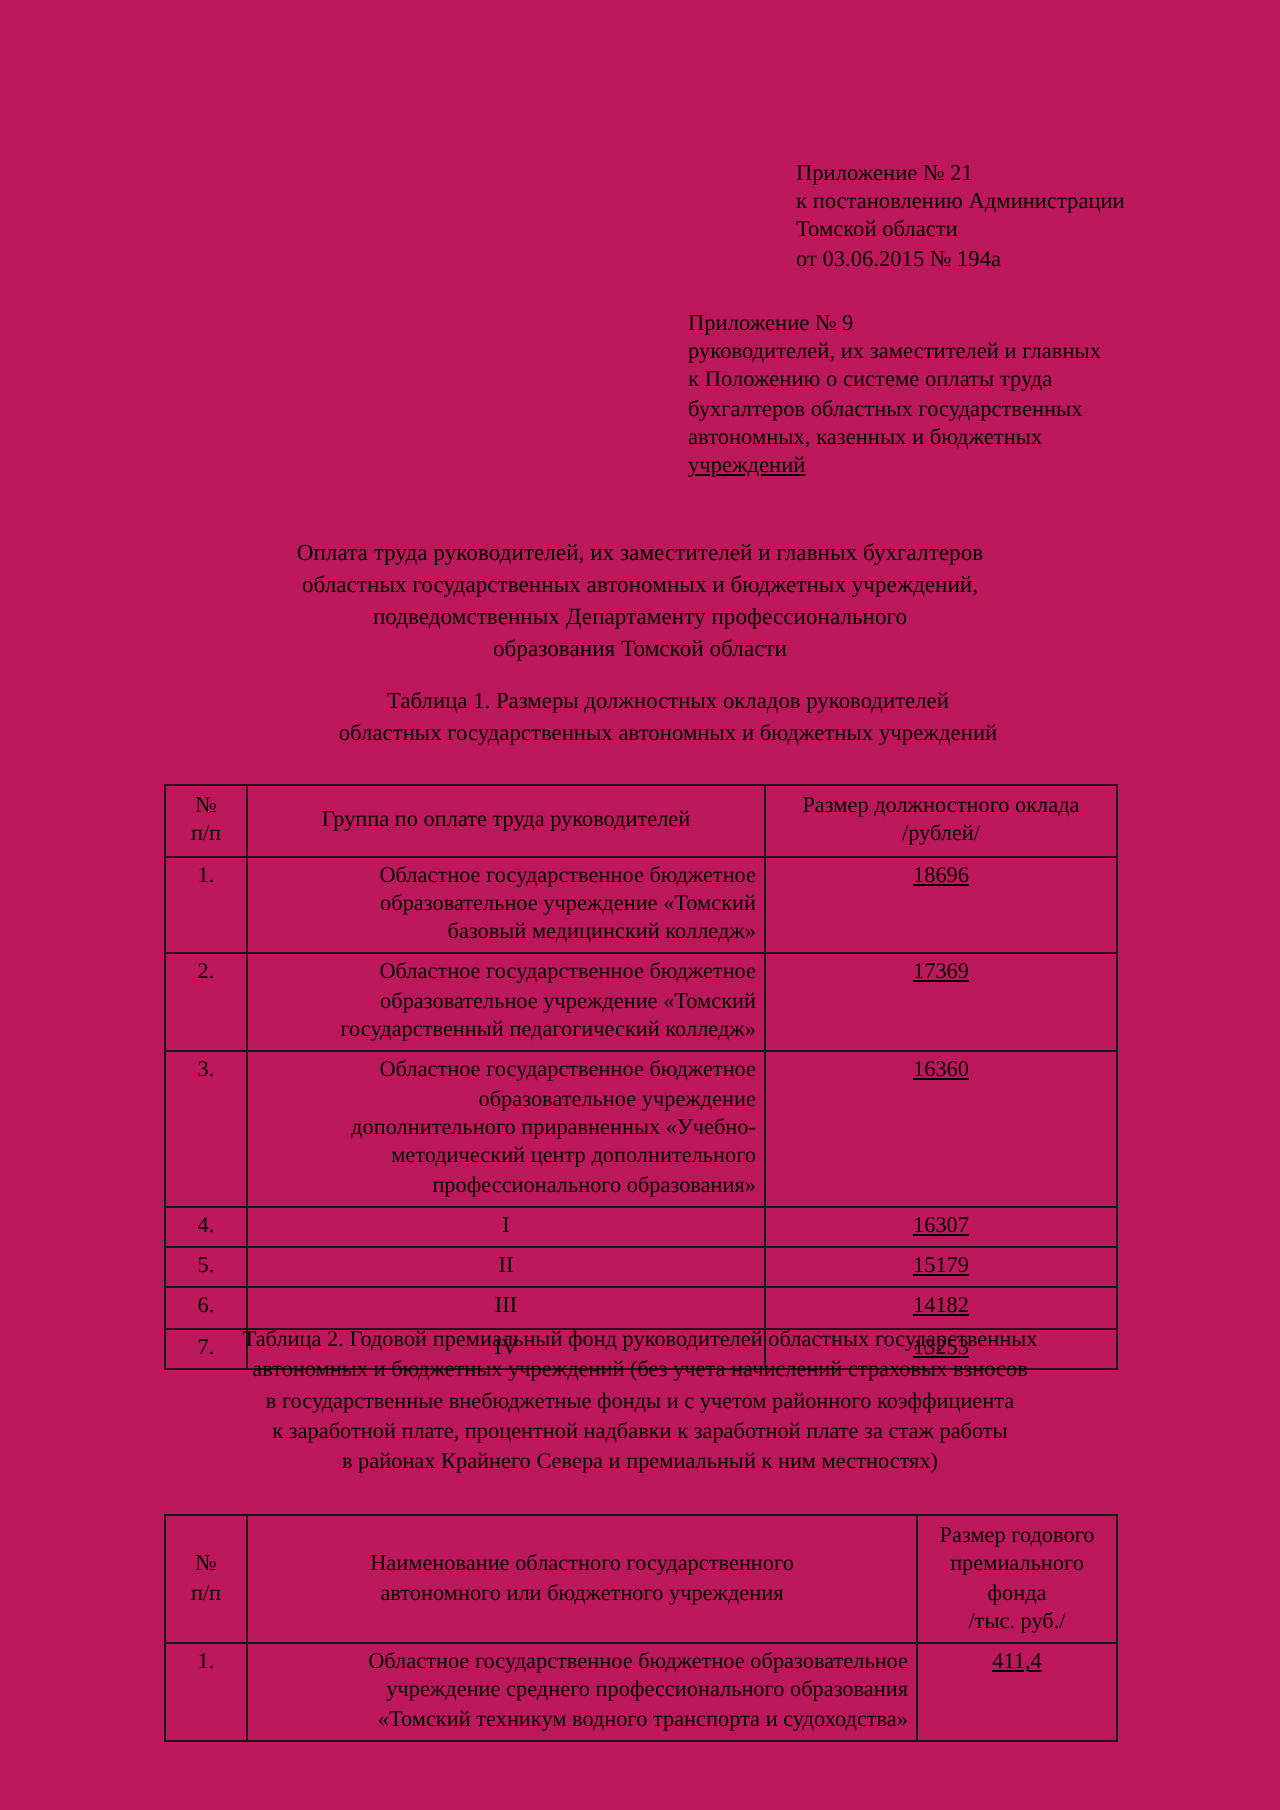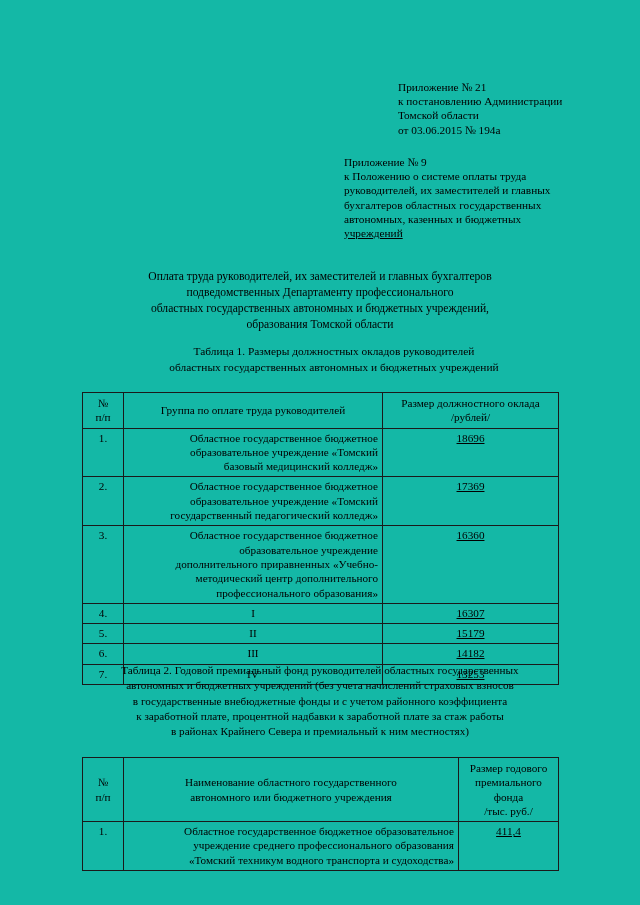--- a/index.html
+++ b/index.html
@@ -12,21 +12,21 @@
     height: 905px;
     position: relative;
     font-family: "Liberation Serif", "DejaVu Serif", serif;
     color: #000000;
     overflow: hidden;
   }
 
   .page {
     position: absolute;
     inset: 0;
-    background: #14b8a6;
+    background: #be185d;
   }
 
   
   .hdr-block {
     position: absolute;
     font-size: 11.3px;
     line-height: 14.2px;
   }
   #appendix-21-block {
     left: 398px;
@@ -125,31 +125,31 @@
 
   <div class="hdr-block" id="appendix-21-block">
     <div class="hdr-line">Приложение № 21</div>
     <div class="hdr-line">к постановлению Администрации</div>
     <div class="hdr-line">Томской области</div>
     <div class="hdr-line">от 03.06.2015 № 194а</div>
   </div>
 
   <div class="hdr-block" id="appendix-9-block">
     <div class="hdr-line">Приложение № 9</div>
+    <div class="justified">руководителей, их заместителей и главных</div>
     <div class="justified">к Положению о системе оплаты труда</div>
-    <div class="justified">руководителей, их заместителей и главных</div>
     <div class="justified">бухгалтеров областных государственных</div>
     <div class="justified">автономных, казенных и бюджетных</div>
     <div class="justified last-line">учреждений</div>
   </div>
 
   <div class="centered-block" id="doc-title">
     <div>Оплата труда руководителей, их заместителей и главных бухгалтеров</div>
+    <div>областных государственных автономных и бюджетных учреждений,</div>
     <div>подведомственных Департаменту профессионального</div>
-    <div>областных государственных автономных и бюджетных учреждений,</div>
     <div>образования Томской области</div>
   </div>
 
   <div class="centered-block" id="table1-caption">
     <div>Таблица 1. Размеры должностных окладов руководителей</div>
     <div>областных государственных автономных и бюджетных учреждений</div>
   </div>
 
   <table class="doc-table" id="table-1">
     <colgroup>

